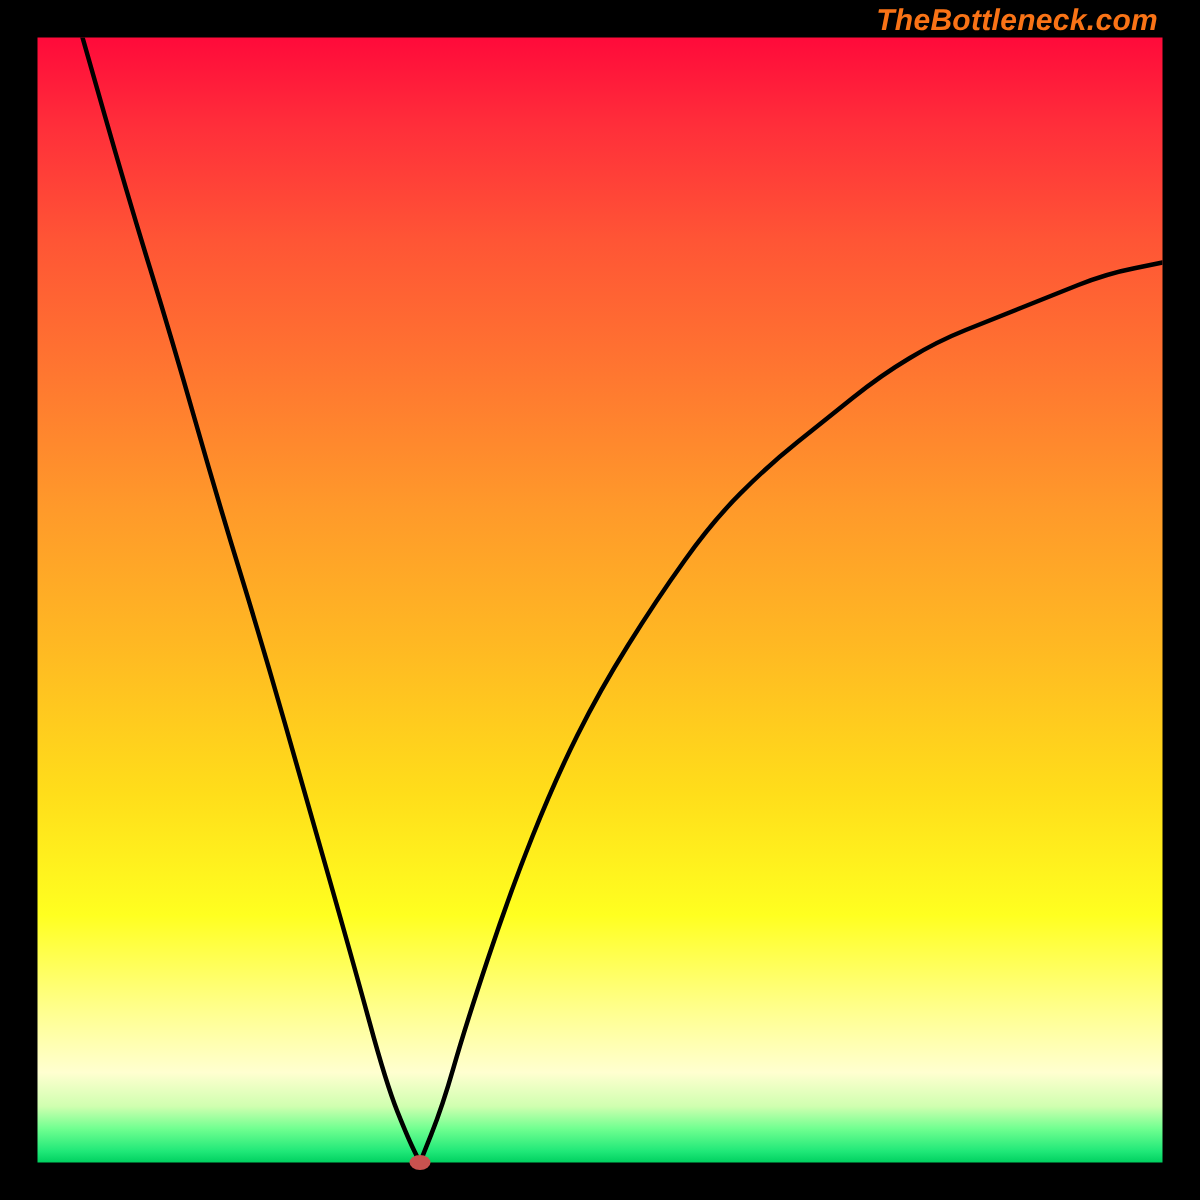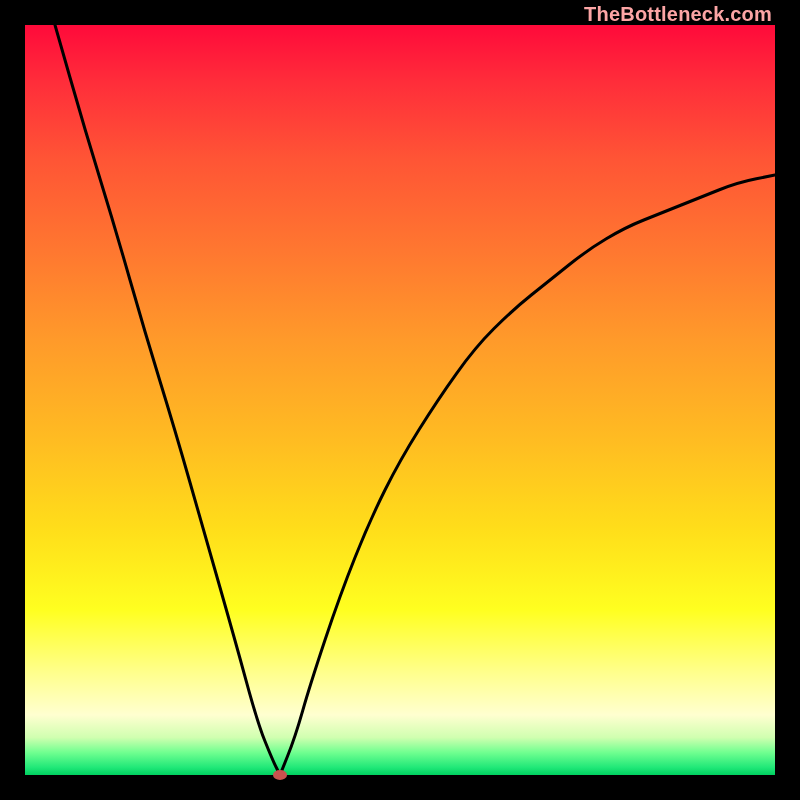--- a/index.html
+++ b/index.html
@@ -33,22 +33,23 @@
       #00d060 100%
     );
   }
   .attribution {
     position: absolute;
     top: 3px;
     right: 28px;
     font-family: Arial, Helvetica, sans-serif;
     font-size: 20px;
     font-weight: 600;
-    color: #fca5a5;
+    color: #f97316;
     letter-spacing: 0.2px;
+    font-style: italic;
   }
   .curve-svg {
     position: absolute;
     left: 0; top: 0;
     width: 750px; height: 750px;
   }
   .marker {
     position: absolute;
     width: 14px;
     height: 10px;

